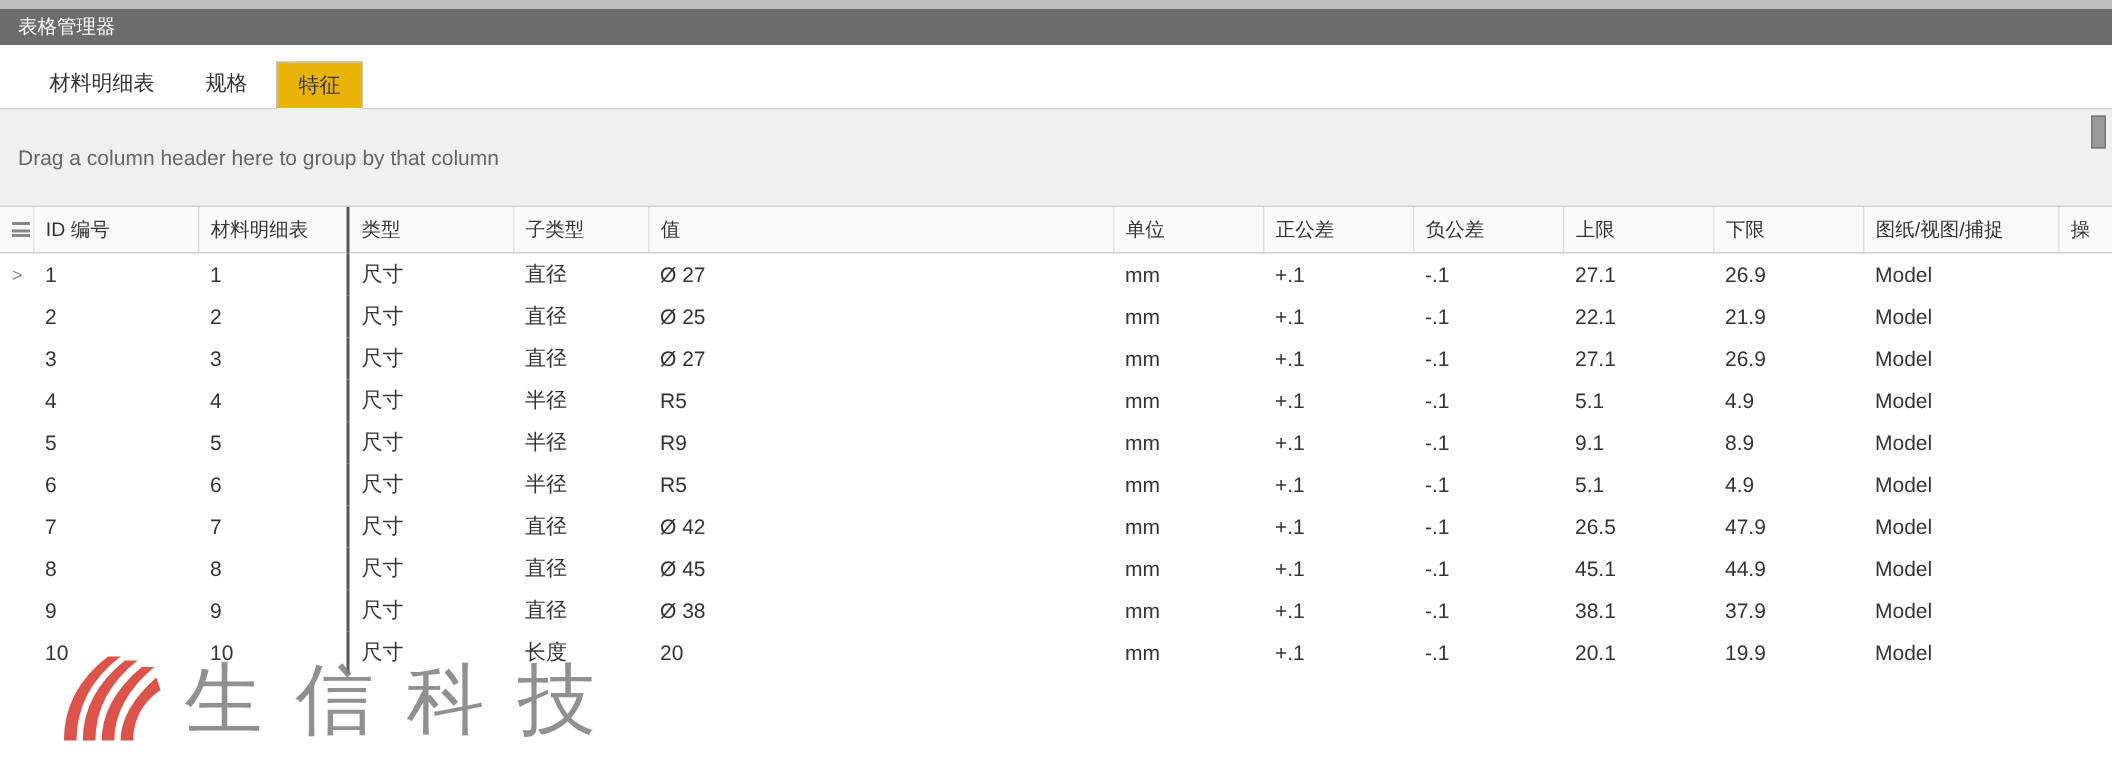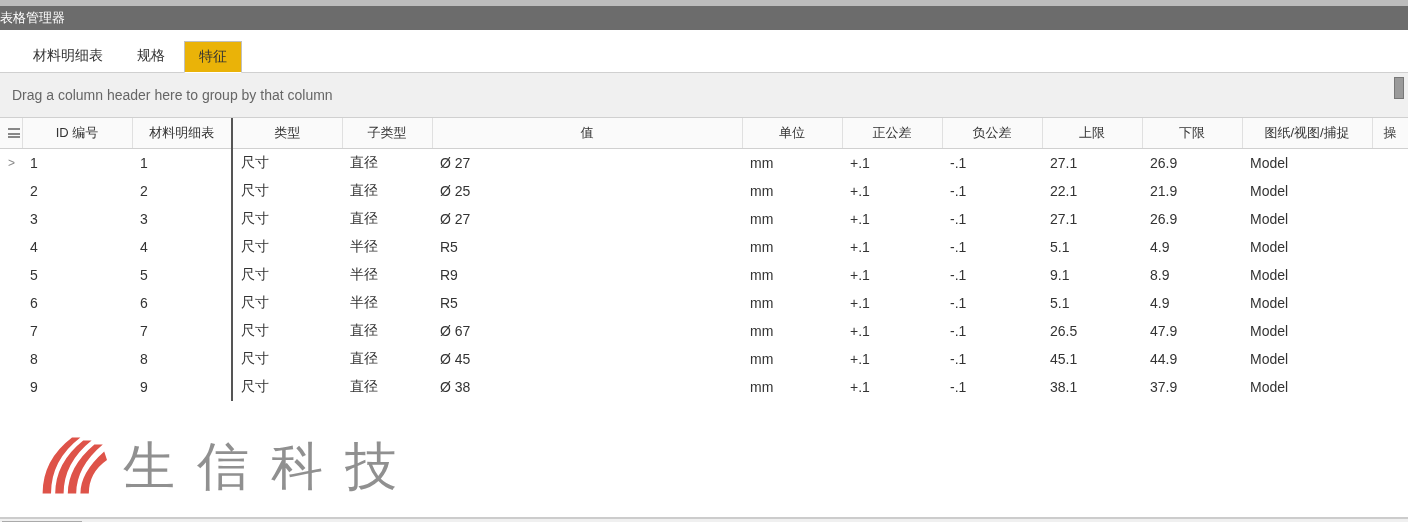--- a/index.html
+++ b/index.html
@@ -8,21 +8,21 @@
   font-size: 13px;
   background: #fff;
   width: 1408px;
   height: 522px;
   overflow: hidden;
   position: relative;
 }
 .titlebar {
   background: #6c6c6c;
   color: #fff;
-  padding: 4px 0;
+  padding: 4px 12px;
   font-size: 13px;
   height: 24px;
   line-height: 16px;
 }
 .top-gray-bar {
   height: 6px;
   background: #bcbcbc;
 }
 .tabs {
   display: flex;
@@ -44,21 +44,21 @@
 .tab.active {
   border: 1px solid #c0c0c0;
   border-bottom: 1px solid #fff;
   background: #eab308;
   position: relative;
   top: 1px;
 }
 .group-hint-bar {
   background: #f0f0f0;
   color: #666;
-  padding: 14px 12px;
+  padding: 24px 12px;
   font-size: 14px;
   border-bottom: 1px solid #d0d0d0;
   position: relative;
 }
 .group-hint-bar .right-widget {
   position: absolute;
   right: 4px;
   top: 4px;
   width: 10px;
   height: 22px;
@@ -70,21 +70,21 @@
   height: calc(522px - 24px - 6px - 42px - 34px - 16px);
   border-bottom: 1px solid #ccc;
 }
 table {
   border-collapse: collapse;
   width: 100%;
   table-layout: fixed;
 }
 th {
   background: #fafafa;
-  text-align: center;
+  text-align: left;
   font-weight: normal;
   color: #333;
   padding: 6px 8px;
   border-right: 1px solid #e0e0e0;
   border-bottom: 1px solid #d0d0d0;
   font-size: 13px;
   white-space: nowrap;
   overflow: hidden;
 }
 td {
@@ -293,21 +293,21 @@
           <td>4.9</td>
           <td>Model</td>
           <td></td>
         </tr>
         <tr>
           <td class="expand-cell"></td>
           <td>7</td>
           <td class="vdiv-strong">7</td>
           <td>尺寸</td>
           <td>直径</td>
-          <td>Ø 67</td>
+          <td>Ø 42</td>
           <td>mm</td>
           <td>+.1</td>
           <td>-.1</td>
           <td>26.5</td>
           <td>47.9</td>
           <td>Model</td>
           <td></td>
         </tr>
         <tr>
           <td class="expand-cell"></td>
@@ -329,20 +329,35 @@
           <td>9</td>
           <td class="vdiv-strong">9</td>
           <td>尺寸</td>
           <td>直径</td>
           <td>Ø 38</td>
           <td>mm</td>
           <td>+.1</td>
           <td>-.1</td>
           <td>38.1</td>
           <td>37.9</td>
+          <td>Model</td>
+          <td></td>
+        </tr>
+        <tr>
+          <td class="expand-cell"></td>
+          <td>10</td>
+          <td class="vdiv-strong">10</td>
+          <td>尺寸</td>
+          <td>长度</td>
+          <td>20</td>
+          <td>mm</td>
+          <td>+.1</td>
+          <td>-.1</td>
+          <td>20.1</td>
+          <td>19.9</td>
           <td>Model</td>
           <td></td>
         </tr>
       </tbody>
 </table>
 </div>
 
 <div class="hscroll">
   <div class="thumb"></div>
 </div>

